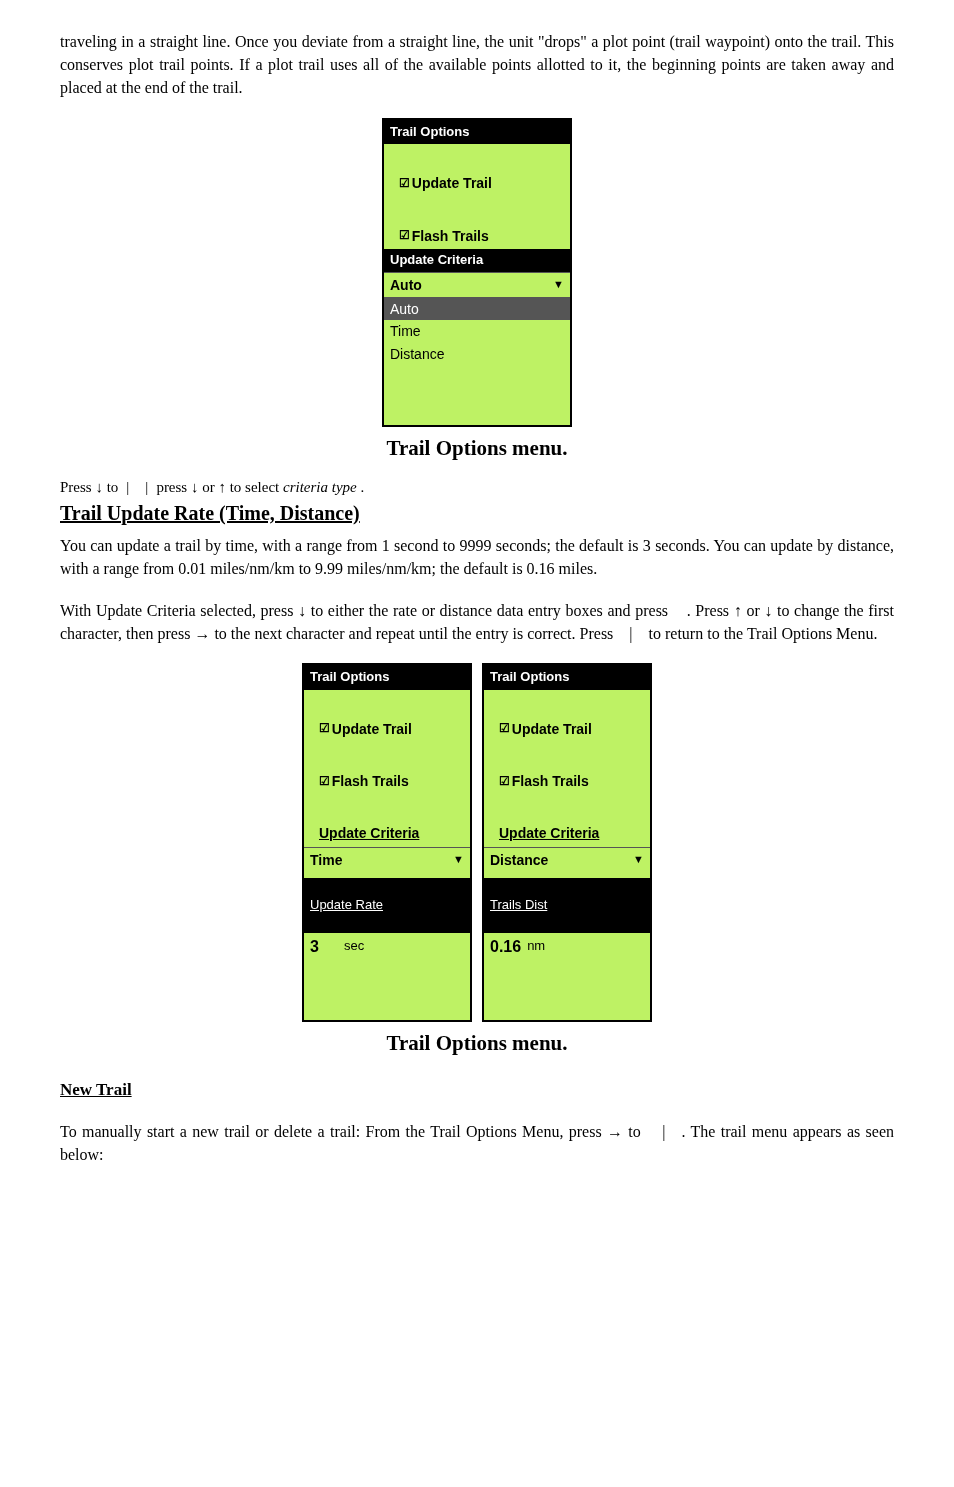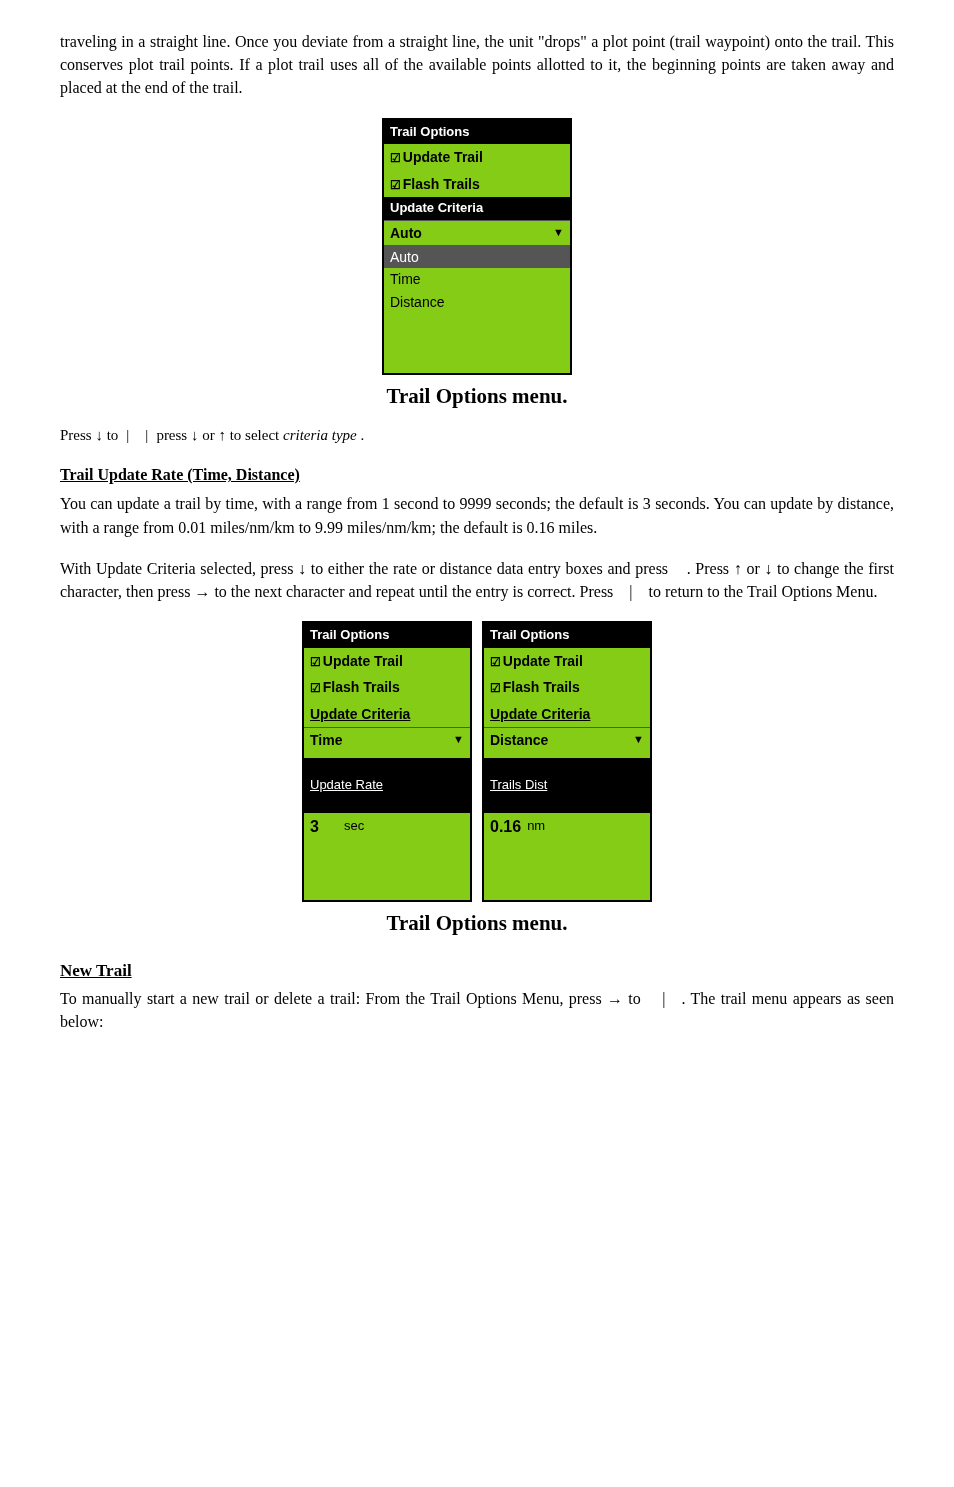--- a/index.html
+++ b/index.html
@@ -29,38 +29,39 @@
     .caption {
       text-align: center;
       font-weight: bold;
       font-size: 21px;
       margin-bottom: 14px;
     }
 
     
     .trail-menu {
       border: 2px solid #000;
-      background: #84cc16;
+      background: #bef264;
       min-width: 190px;
       font-family: Arial, Helvetica, sans-serif;
       font-size: 14px;
     }
 
     .trail-menu-title {
       background: #000;
       color: #fff;
       padding: 3px 6px;
       font-weight: bold;
       font-size: 13px;
     }
 
     .trail-menu-item {
-      padding: 3px 6px;
-      display: flex;
-      align-items: flex-end;
+      padding: 3px 15px;
+      display: flex;
+      align-items: center;
+      margin-top: 26px;
     }
 
     .trail-menu-item.checked::before {
       content: "☑";
       font-size: 12px;
       margin-right: 2px;
     }
 
     .trail-menu-item.bold-item {
       font-weight: bold;
@@ -107,33 +108,32 @@
 
     .dropdown-option.selected {
       background: #555;
       color: #fff;
     }
 
     
     .press-line {
       display: flex;
       align-items: baseline;
-      margin-bottom: 16px;
       font-size: 15px;
     }
 
     .press-line .pipe {
       margin: 0 8px;
       font-size: 15px;
     }
 
     
     .section-heading {
       font-weight: bold;
-      font-size: 16px;
+      font-size: 20px;
       margin-bottom: 6px;
       text-decoration: underline;
     }
 
     
     .two-menus {
       display: flex;
       gap: 10px;
       justify-content: center;
       margin: 16px 0 6px 0;
@@ -168,21 +168,21 @@
     .unit-label {
       font-size: 13px;
       font-weight: normal;
     }
 
     
     .new-trail-heading {
       font-weight: bold;
       font-size: 17px;
       margin-top: 20px;
-      margin-bottom: 4px;
+      margin-bottom: 17px;
       text-decoration: underline;
     }
 
     em.criteria {
       font-style: italic;
     }
   </style>
 </head>
 <body>
 

